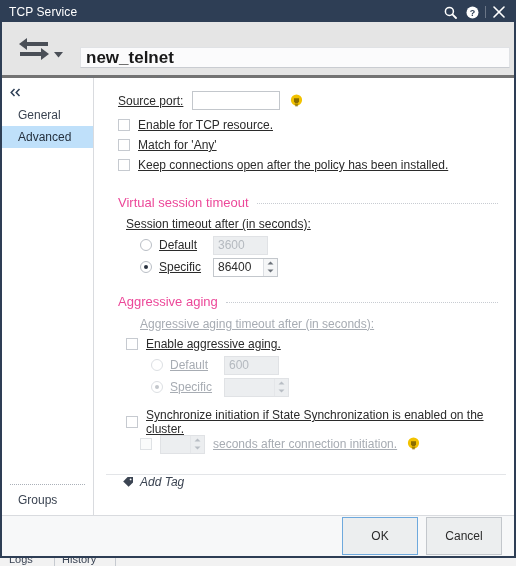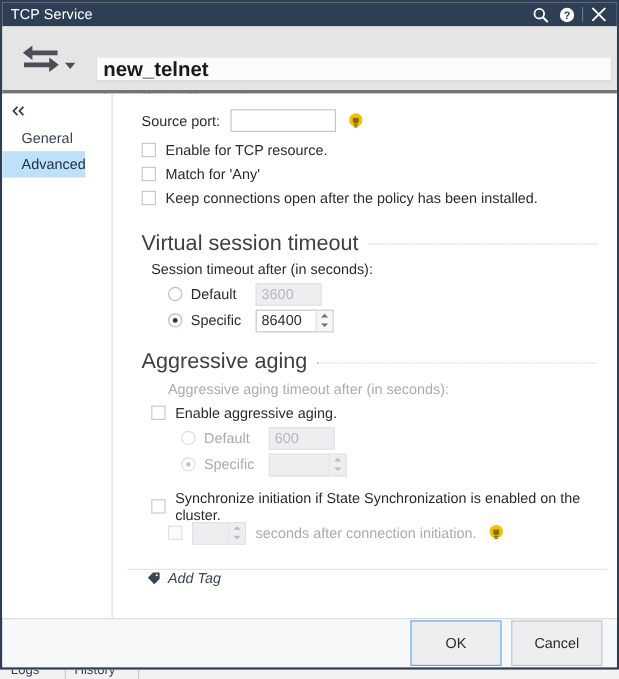--- a/index.html
+++ b/index.html
@@ -159,21 +159,21 @@
   }
 
   
   #sidebar {
     width: 91px;
     flex: none;
     border-right: 1px solid #d9dbdf;
     background: #ffffff;
     position: relative;
     display: flex;
-    flex-direction: row;
+    flex-direction: column;
     gap: 47px;
   }
   #collapse-icon {
     position: absolute;
     left: 8px; top: 8px;
     width: 12px; height: 10px;
     cursor: pointer;
   }
   #sidebar-items {
     margin-top: 26px;
@@ -225,21 +225,21 @@
   }
 
   
   .row {
     display: flex;
     align-items: center;
     height: 21px;
   }
   .row.checkbox-row { height: 20px; }
 
-  .label { font-size: 12px; color: #2b2b2b; }
+  .label { font-size: 12px; color: #2b2b2b; text-decoration: underline; }
   .label.dim { color: #a7acb3; }
 
   .text-input {
     box-sizing: border-box;
     height: 19px;
     border: 1px solid #c3c7cc;
     background: #ffffff;
     font-family: "Liberation Sans", sans-serif;
     font-size: 12px;
     color: #2b2b2b;
@@ -327,22 +327,22 @@
   .section {
     margin-top: 14px;
   }
   .section-head {
     display: flex;
     align-items: center;
     height: 18px;
     margin-bottom: 3px;
   }
   .section-title {
-    font-size: 18px;
-    color: #404040;
+    font-size: 13px;
+    color: #ec4899;
     white-space: nowrap;
     padding-right: 8px;
     text-align: right;
   }
   .section-dots {
     flex: 1;
     border-top: 1px dotted #c8ccd2;
     height: 0;
     margin-right: 8px;
     position: relative;

